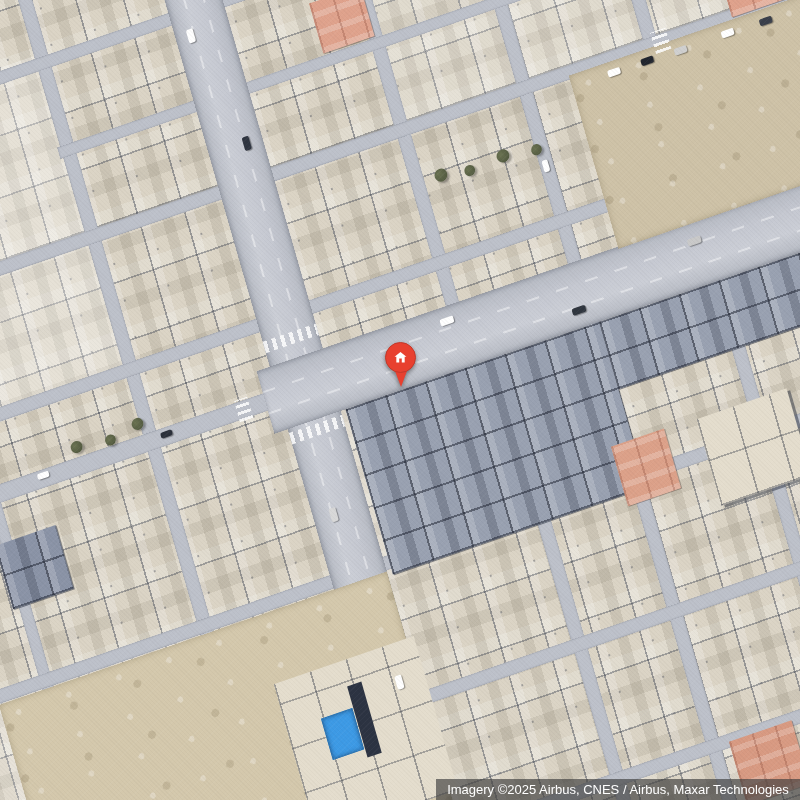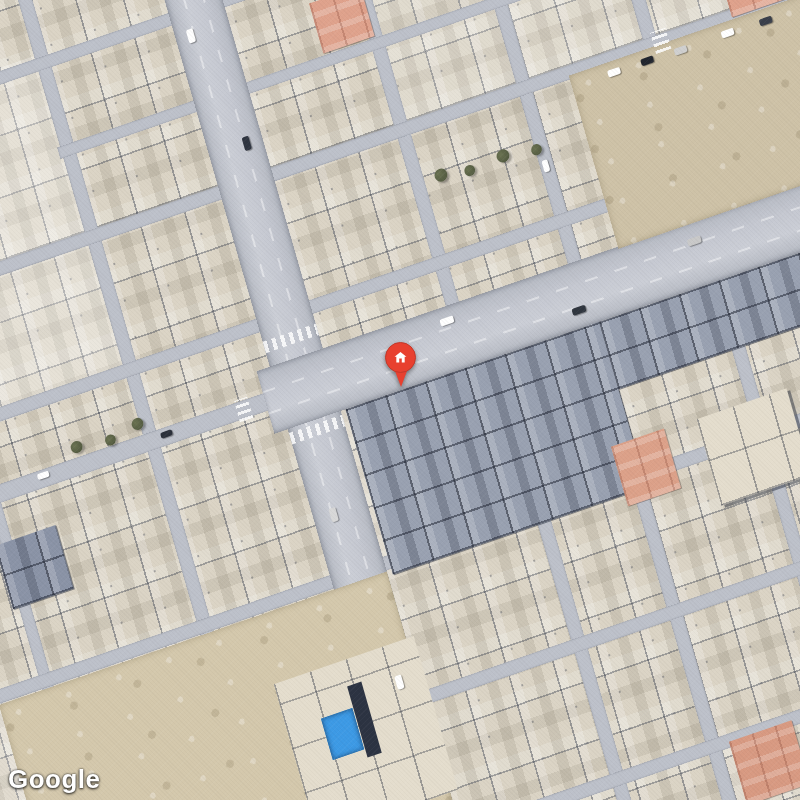--- a/index.html
+++ b/index.html
@@ -193,16 +193,18 @@
 
   <div id="marker">
     <div class="pin-tail"></div>
     <div class="pin-circle">
       <svg width="17" height="17" viewBox="0 0 24 24">
         <path fill="#FFFFFF" d="M12 4.2 L3.6 11 L6.1 11 L6.1 19 L10.2 19 L10.2 13.4 L13.8 13.4 L13.8 19 L17.9 19 L17.9 11 L20.4 11 Z"></path>
       </svg>
     </div>
   </div>
 
-  <div id="logo">Google</div>
-
+
+  <div id="attribution">
+    <span>Imagery ©2025 Airbus, CNES / Airbus, Maxar Technologies</span>
+  </div>
 
 </div>
 
 </body></html>

